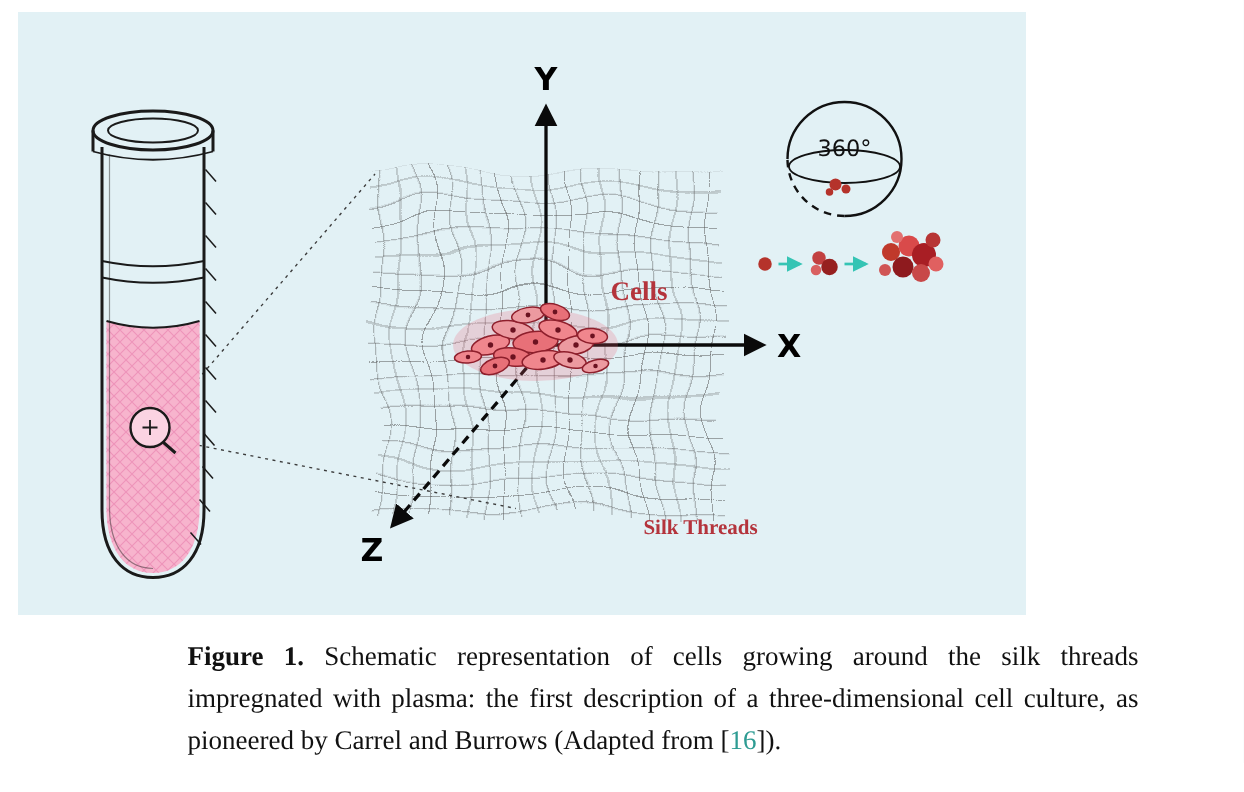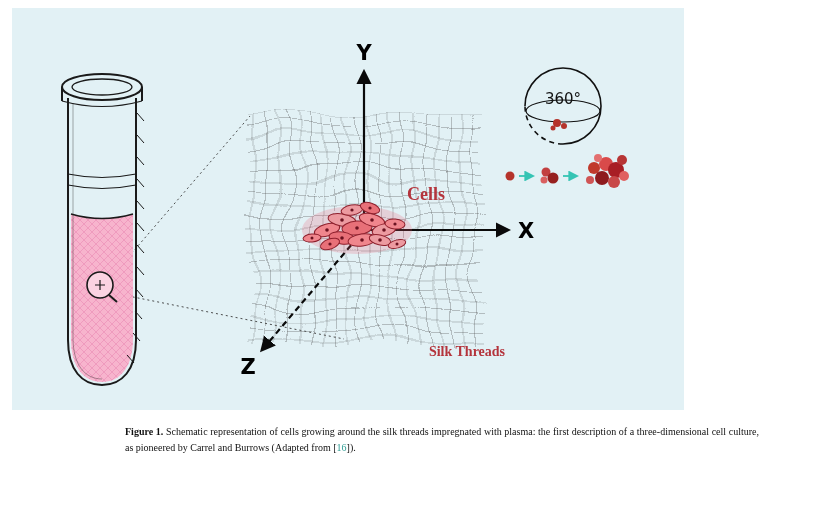--- a/index.html
+++ b/index.html
@@ -1,21 +1,21 @@
 <!DOCTYPE html>
 <html><head>
 <meta charset="utf-8">
 <style>
   html,body{margin:0;padding:0;background:#ffffff;}
   .page{position:relative;width:829px;height:528px;background:#ffffff;overflow:hidden;
         font-family:"Liberation Serif",serif;}
   .panel{position:absolute;left:12px;top:8px;width:672px;height:402px;background:#e2f1f5;}
   .panel svg{display:block;width:672px;height:402px;}
   .caption{position:absolute;left:125px;top:424px;width:634px;
-           font-size:10px;line-height:1.55;color:#111;text-align:justify;}
+           font-size:18px;line-height:1.55;color:#111;text-align:justify;}
   .cap-bold{font-weight:bold;}
   .ref{color:#2e9c93;cursor:pointer;}
   text.axis{font-family:"DejaVu Sans",sans-serif;font-weight:bold;font-size:21px;fill:#000;}
   text.redlabel{font-family:"Liberation Serif",serif;font-weight:bold;fill:#b4343c;}
   text.deg{font-family:"DejaVu Sans",sans-serif;font-size:15px;fill:#111;}
   .tealArrow{stroke:#35c4b4;stroke-width:1.8;}
 </style>
 </head>
 <body>
 

